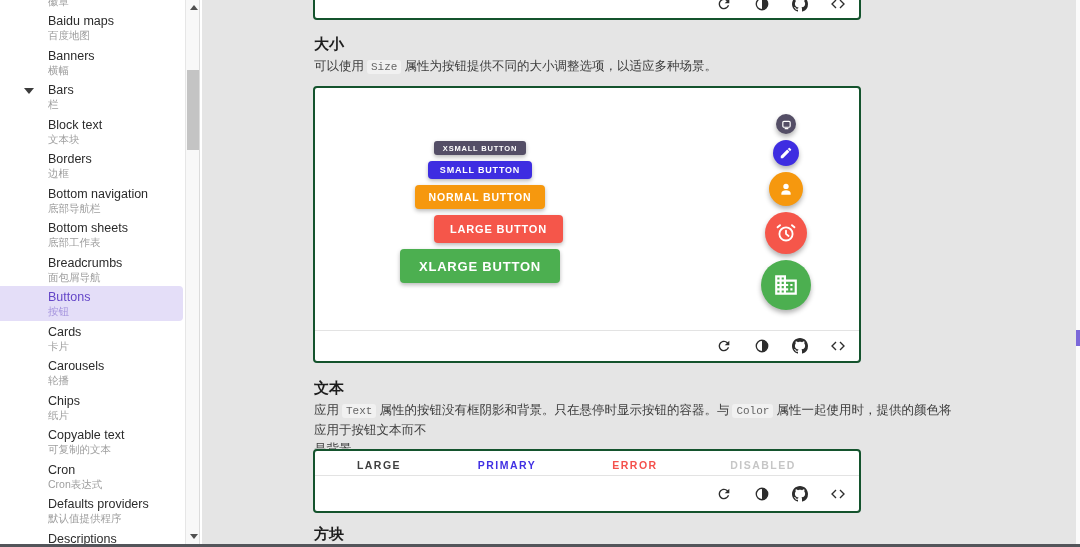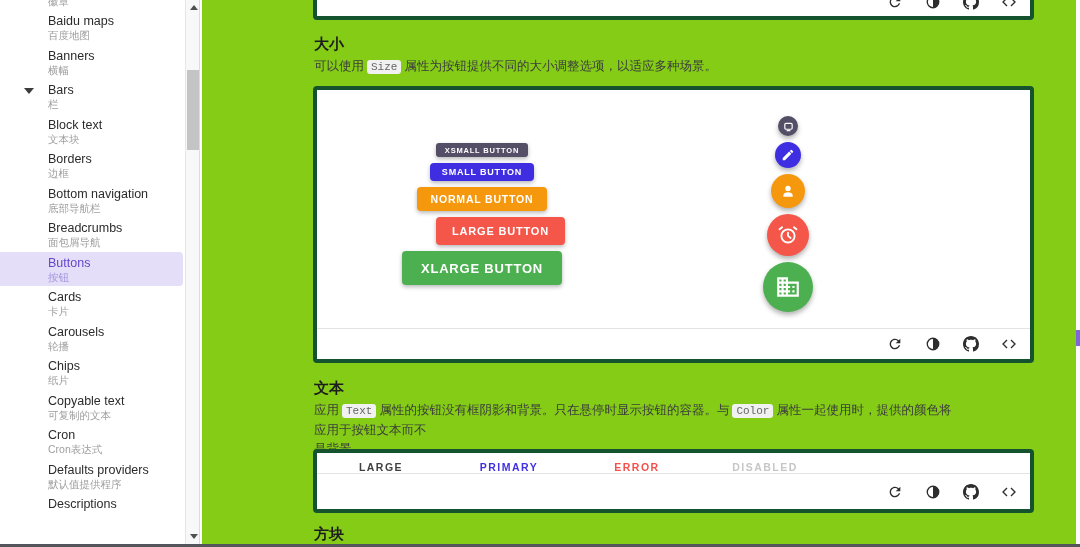--- a/index.html
+++ b/index.html
@@ -23,23 +23,23 @@
   
   .sb-scrollbar { position:absolute; left:185px; top:0; width:15px; height:544px;
     background:#f8f8f8; border-left:1px solid #e6e6e6; border-right:1px solid #dcdcdc; }
   .sb-arrow-up, .sb-arrow-down { position:absolute; left:4px; width:0; height:0;
     border-left:4px solid transparent; border-right:4px solid transparent; }
   .sb-arrow-up { top:5px; border-bottom:5px solid #505050; }
   .sb-arrow-down { bottom:5px; border-top:5px solid #505050; }
   .sb-thumb { position:absolute; left:1px; top:70px; width:12px; height:80px; background:#c4c4c4; }
 
   
-  .main { position:absolute; left:202px; top:0; width:878px; height:544px; background:#84cc16; }
-  .card { position:absolute; left:111px; width:721px; background:#fff;
-    border:4px solid #14532d; border-radius:4px; }
+  .main { position:absolute; left:202px; top:0; width:878px; height:544px; background:#e5e5e5; }
+  .card { position:absolute; left:111px; width:548px; background:#fff;
+    border:2px solid #14532d; border-radius:4px; }
   .card-toolbar { position:absolute; right:0; bottom:0; left:0; height:31px;
     border-top:1px solid #e3e3e3; display:flex; align-items:center; justify-content:flex-end;
     gap:21px; padding-right:13px; }
   .tb-icon { width:17px; height:17px; cursor:pointer; display:flex; align-items:center; justify-content:center; }
   .tb-icon svg { width:16px; height:16px; }
 
   .card1 { top:-42px; height:62px; }
   .card1 .card-toolbar { border-top:none; height:28px; }
 
   .h2 { position:absolute; left:112px; font-size:15px; font-weight:bold; color:#1d1d1d; }
@@ -117,20 +117,25 @@
           <div class="sb-title">Borders</div>
           <div class="sb-sub">边框</div>
         </div>
 
         <div class="sb-item">
 
           <div class="sb-title">Bottom navigation</div>
           <div class="sb-sub">底部导航栏</div>
         </div>
 
+        <div class="sb-item">
+
+          <div class="sb-title">Bottom sheets</div>
+          <div class="sb-sub">底部工作表</div>
+        </div>
 
         <div class="sb-item">
 
           <div class="sb-title">Breadcrumbs</div>
           <div class="sb-sub">面包屑导航</div>
         </div>
 
         <div class="sb-item selected">
 
           <div class="sb-title">Buttons</div>

